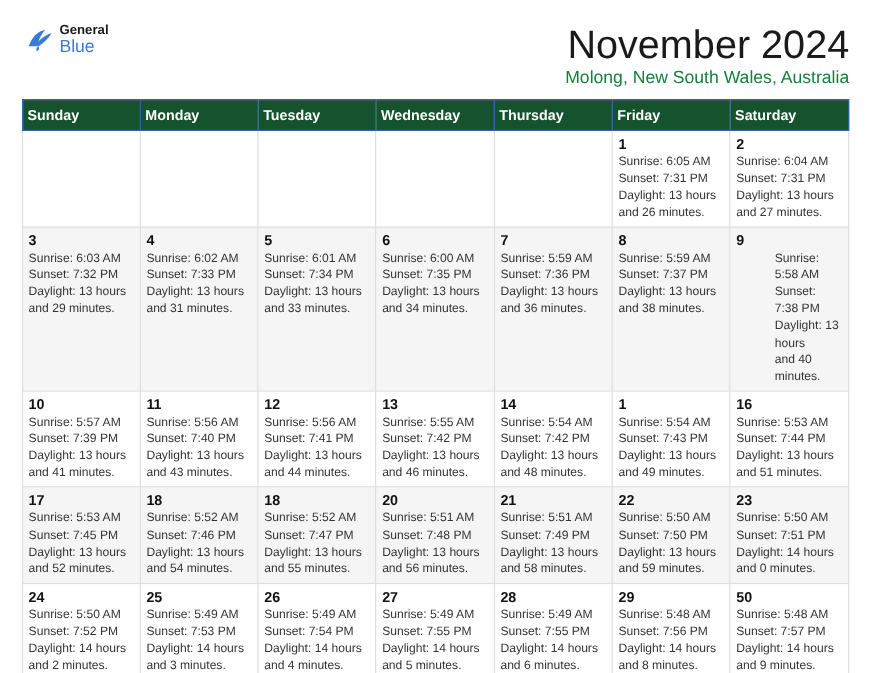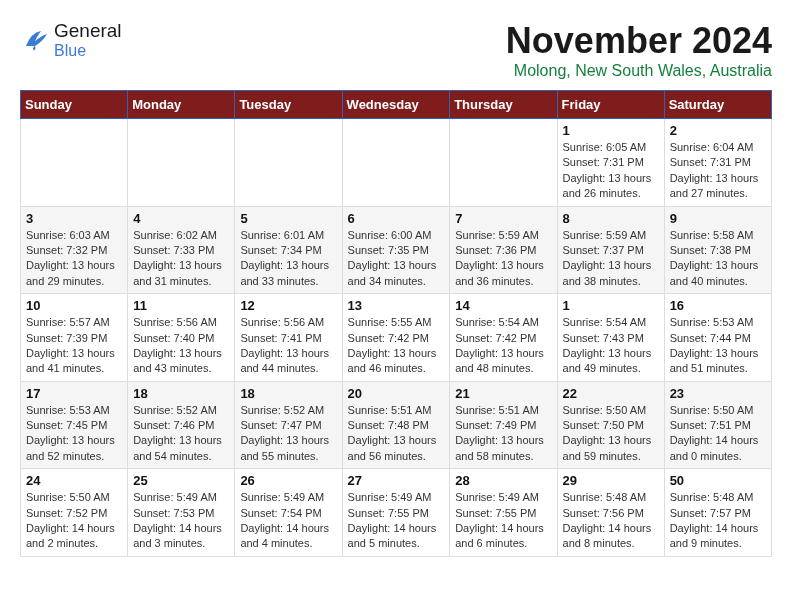--- a/index.html
+++ b/index.html
@@ -23,34 +23,34 @@
     }
     .logo-bird {
       width: 30px;
       height: 30px;
     }
     .title-block {
       text-align: right;
     }
     .month-title {
       font-size: 36px;
-      font-weight: bold;
+      font-weight: normal;
       color: #1a1a1a;
     }
     .location {
       font-size: 16px;
       color: #15803d;
     }
     .calendar {
       width: 100%;
       border-collapse: collapse;
       border: 1px solid #ccc;
     }
     .calendar th {
-      background: #7f1d1d;
+      background: #14532d;
       color: #fff;
       padding: 6px 4px;
       font-size: 13px;
       text-align: left;
       border: 1px solid #2d62b5;
     }
     .calendar td {
       vertical-align: top;
       padding: 4px 5px;
       border: 1px solid #ddd;
@@ -85,21 +85,21 @@
 </head>
 <body>
 
 <div class="header">
   <div class="logo">
     <svg class="logo-bird" viewBox="0 0 40 40" xmlns="http://www.w3.org/2000/svg">
       <path d="M8 28 Q15 10 28 8 Q22 16 20 22 Q28 14 36 12 Q30 22 20 28 Z" fill="#3a7bd5"></path>
       <path d="M20 28 Q22 32 18 34 Q16 30 20 28 Z" fill="#3a7bd5"></path>
     </svg>
     <div>
-      <div style="font-size:19px;font-weight:normal;color:#1a1a1a;">General</div>
+      <div style="font-size:12px;font-weight:bold;color:#1a1a1a;">General</div>
       <div style="font-size:16px;font-weight:normal;color:#3a7bd5;">Blue</div>
     </div>
   </div>
   <div class="title-block">
     <div class="month-title">November 2024</div>
     <div class="location">Molong, New South Wales, Australia</div>
   </div>
 </div>
 
 <table class="calendar">
@@ -174,21 +174,21 @@
         </td>
         <td>
           <span class="day-num">8</span>
           <div class="day-info" style="white-space: pre-line;">Sunrise: 5:59 AM
 Sunset: 7:37 PM
 Daylight: 13 hours
 and 38 minutes.</div>
         </td>
         <td>
           <span class="day-num">9</span>
-          <div class="day-info" style="white-space: pre-line;">Sunrise: 5:58 AM
+          <div class="day-info" style="white-space: pre-line; margin-left: 35px;">Sunrise: 5:58 AM
 Sunset: 7:38 PM
 Daylight: 13 hours
 and 40 minutes.</div>
         </td>
       </tr>
       <tr>
         <td>
           <span class="day-num">10</span>
           <div class="day-info" style="white-space: pre-line;">Sunrise: 5:57 AM
 Sunset: 7:39 PM

